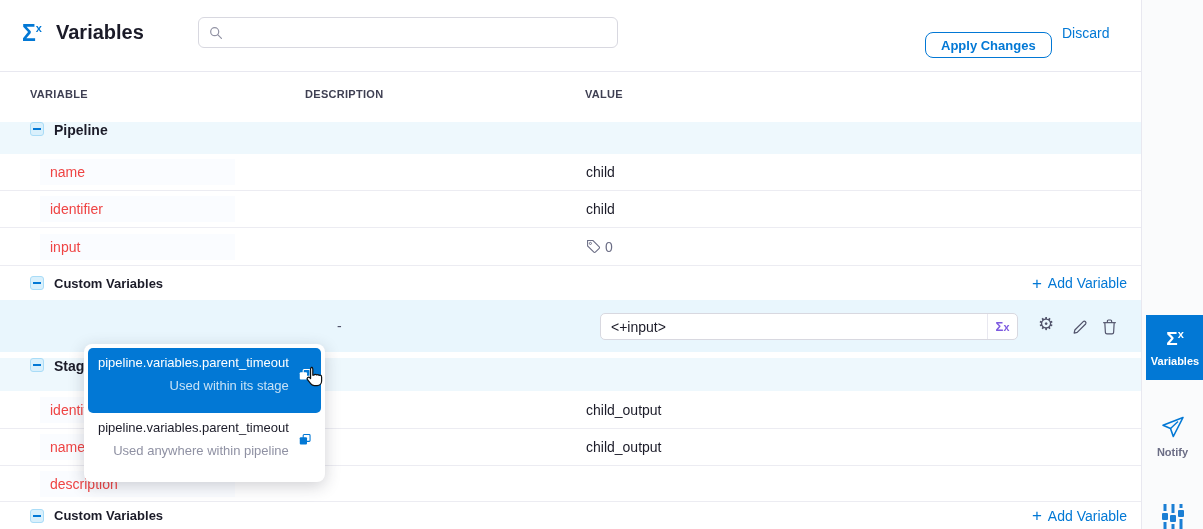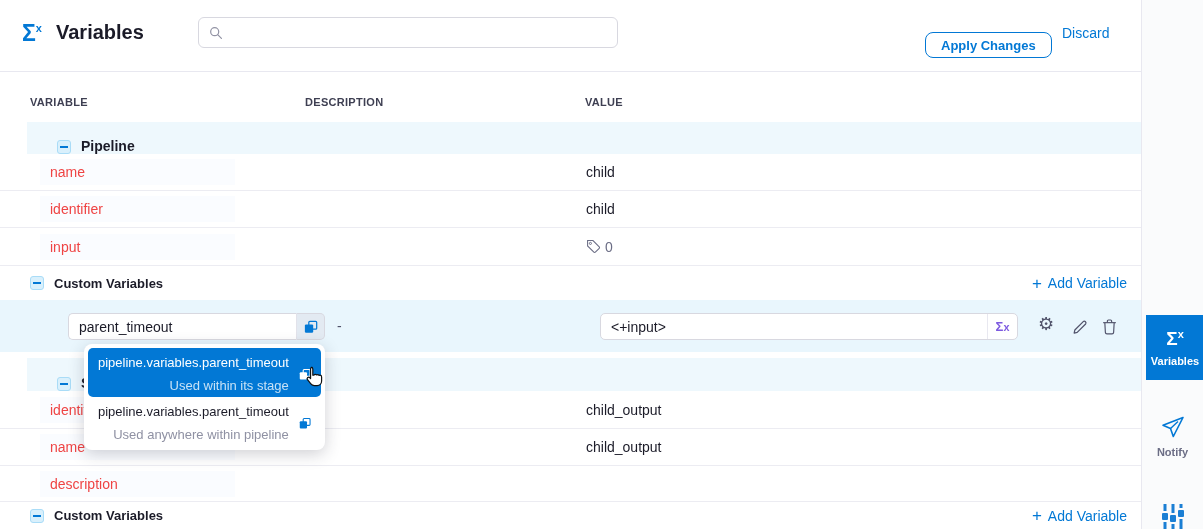--- a/index.html
+++ b/index.html
@@ -20,25 +20,25 @@
                       font-family:inherit; background:transparent; }
   .search-box input::placeholder { color:#9293a4; }
   .apply-btn { position:absolute; left:925px; top:21px; height:26px; padding:0 15px;
                border:1px solid #0278d5; border-radius:8px; background:#fff; color:#0278d5;
                font-size:13px; font-weight:700; font-family:inherit; display:flex; align-items:center; cursor:pointer;margin-top:11px; }
   .discard-link { position:absolute; left:1062px; top:25px; color:#0278d5; font-size:14px; font-weight:500; cursor:pointer; }
 
   
   .main { position:absolute; left:0; top:72px; width:1141px; }
   .cols { position:relative; height:50px; }
-  .col-h { position:absolute; top:24px; font-size:11px; font-weight:700; color:#3e3f52; letter-spacing:.3px; }
+  .col-h { position:absolute; top:16px; font-size:11px; font-weight:700; color:#3e3f52; letter-spacing:.3px; }
   .col-h.c1 { left:30px; } .col-h.c2 { left:305px; } .col-h.c3 { left:585px; }
 
-  .section-row { height:32px; background:#eef8fd; display:flex; align-items:flex-end;
-                 padding-left:30px; gap:10px;margin-left:27px; }
+  .section-row { height:32px; background:#eef8fd; display:flex; align-items:flex-start;
+                 padding-left:30px; gap:10px; }
   .section-label { font-size:14px; font-weight:700; color:#1b1b28; }
   .collapse-box { width:14px; height:14px; border-radius:3px; background:#d9f0fc;
                   border:1px solid #a9dcf7; position:relative; cursor:pointer; flex:0 0 auto; }
   .collapse-box i { position:absolute; left:2px; right:2px; top:5px; height:2px; background:#0278d5; display:block; }
 
   .data-row { height:37px; border-bottom:1px solid #ececf2; display:flex; align-items:center; position:relative; }
   .var-label { margin-left:40px; width:195px; background:#fafcff; padding:5px 10px;
                font-size:14px; color:#ef4444; }
   .cell-value { position:absolute; left:586px; font-size:14px; color:#1b1b28; display:flex; align-items:center; gap:4px; }
   .muted { color:#6b6d85; }
@@ -66,21 +66,21 @@
                   color:#7d5ae0; cursor:pointer; }
   .gear-btn { position:absolute; left:1038px; top:15px; font-size:18px; color:#51536b; cursor:pointer; line-height:1; }
   .icon-btn { position:absolute; top:18px; cursor:pointer; }
   .pencil-btn { left:1071px; } .trash-btn { left:1101px; }
 
   .spacer { height:6px; background:#fff; }
 
   
   .dropdown { position:absolute; left:84px; top:344px; width:241px; background:#fff;
               border-radius:8px; box-shadow:0 4px 16px rgba(40,41,61,.22); padding:4px; z-index:10; }
-  .dd-item { border-radius:5px; padding:7px 10px 4px; display:flex; align-items:center; gap:10px; cursor:pointer; }
+  .dd-item { border-radius:5px; padding:7px 10px 20px; display:flex; align-items:center; gap:10px; cursor:pointer; }
   .dd-text { flex:1; text-align:right; }
   .dd-path { font-size:13px; color:#1b1b28; white-space:nowrap; }
   .dd-scope { font-size:13px; color:#8f91a3; margin-top:8px; }
   .dd-item.selected { background:#0278d5; }
   .dd-item.selected .dd-path { color:#fff; }
   .dd-item.selected .dd-scope { color:rgba(255,255,255,.78); }
   .cursor-svg { position:absolute; left:303px; top:365px; z-index:11; }
 
   
   .sidebar { position:absolute; left:1141px; top:0; width:62px; height:529px;
@@ -151,29 +151,20 @@
         <i></i>
       </span>
     <span class="group-label">Custom Variables</span>
     <span class="add-var">
       <span class="plus">+</span>
       <span>Add Variable</span>
     </span>
   </div>
 
   <div class="selected-row">
-    <div class="name-group">
-      <input class="name-input" value="parent_timeout" style="">
-      <span class="copy-btn">
-        <svg width="14" height="14" viewBox="0 0 16 16">
-          <rect x="5.5" y="1.5" width="9" height="9" rx="1.2" fill="none" stroke="#0278d5" stroke-width="1.4"></rect>
-          <rect x="1" y="5" width="9.5" height="9.5" rx="1.4" fill="#0278d5"></rect>
-        </svg>
-      </span>
-    </div>
     <span class="desc-dash">-</span>
     <div class="value-group">
       <input value="&lt;+input&gt;" style="">
       <span class="sigma-suffix">
           <span>Σ</span>
           <sup>x</sup>
         </span>
     </div>
     <span class="gear-btn">⚙</span>
     <span class="icon-btn pencil-btn">

